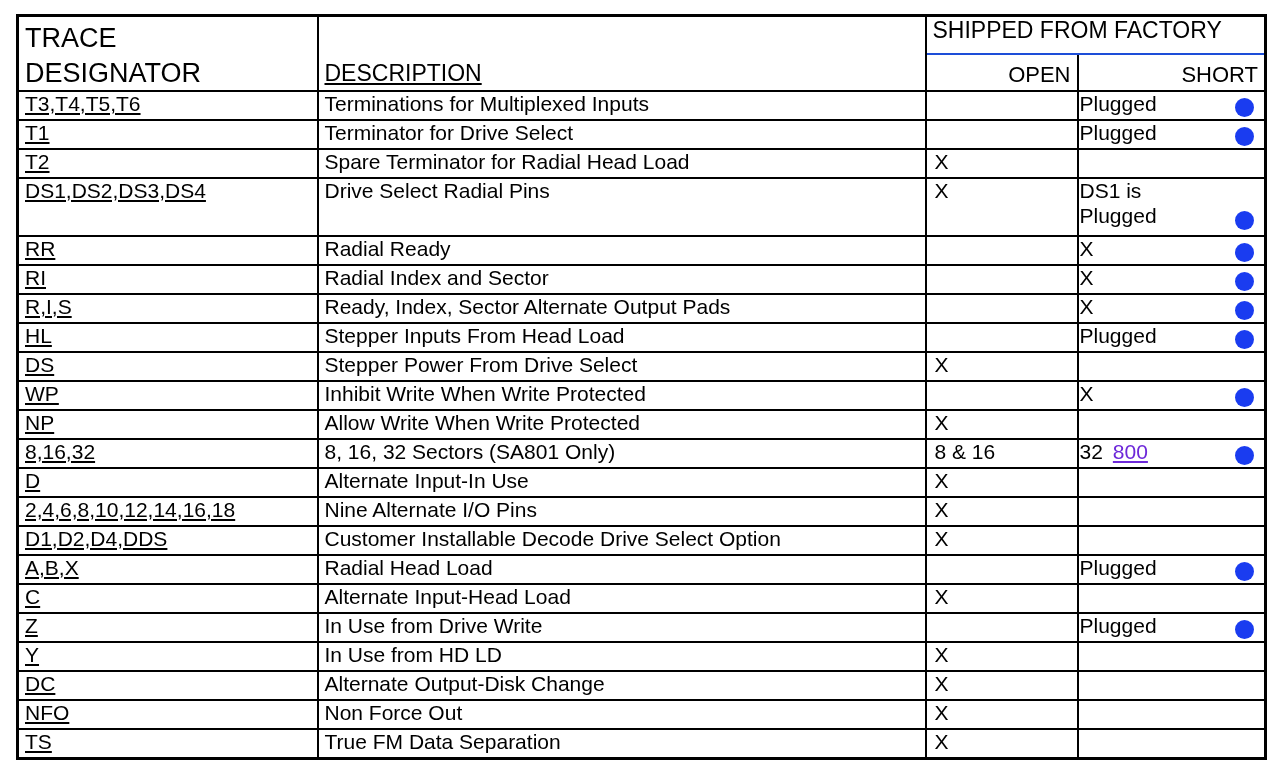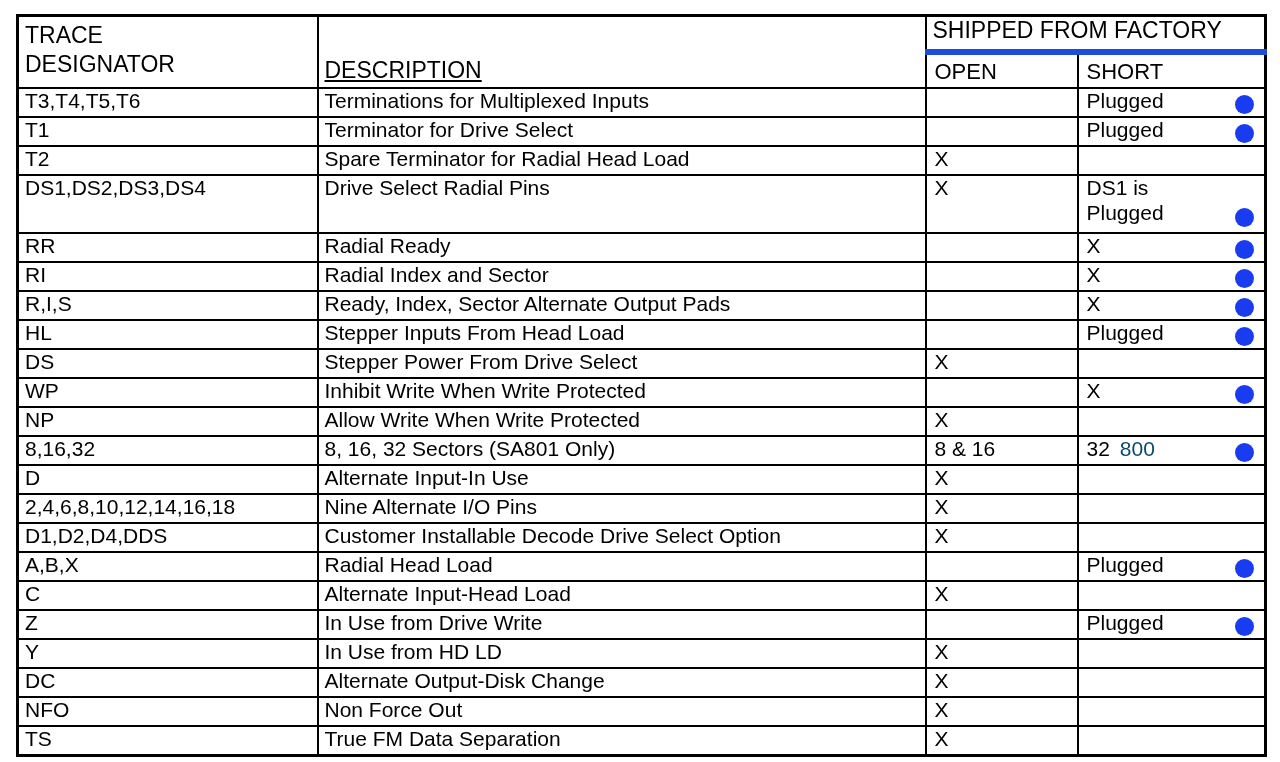--- a/index.html
+++ b/index.html
@@ -38,75 +38,76 @@
     background: #fff;
   }
   
   col.c-desig { width: 300px; }
   col.c-descr { width: 608px; }
   col.c-open  { width: 152px; }
   col.c-short { width: 188px; }
 
   thead td.hdr-desig {
     height: 64px;
-    font-size: 23px;
+    font-size: 27px;
     padding-top: 4px;
     line-height: 1.28;
     margin-left: 11px;
   }
   thead td.hdr-descr {
     font-size: 23px;
     vertical-align: bottom;
     padding-bottom: 3px;
     text-decoration: underline;
   }
   thead td.hdr-factory {
     font-size: 23px;
     text-align: left;
     padding-left: 6px;
-    border-bottom: 6px solid #1d4ed8;
+    border-bottom: 2px solid #1d4ed8;
     height: 32px;
     vertical-align: top;
   }
   thead td.hdr-open, thead td.hdr-short {
     font-size: 22px;
-    text-align: left;
+    text-align: right;
     vertical-align: bottom;
     padding-bottom: 2px;
     height: 30px;
     padding-left: 8px;
   }
   tbody td {
     height: 27px;
   }
-  tbody td.desig { font-size: 21px; }
+  tbody td.desig { font-size: 21px; text-decoration: underline; }
   tbody td.descr { font-size: 21px; }
   tbody td.open  { font-size: 21px; text-align: left; padding-left: 8px; }
-  tbody td.short { font-size: 21px; text-align: left; padding-left: 8px; position: relative; }
+  tbody td.short { font-size: 21px; text-align: left; padding-left: 1px; position: relative; }
   tbody tr.tall td { height: 56px; margin-left: 48px; }
   .short-inner {
     display: block;
     padding-right: 34px;
     white-space: pre-line;
   }
   .dot {
     position: absolute;
     right: 10px;
     top: 6px;
     width: 19px;
     height: 19px;
     border-radius: 50%;
     background: #1a3cf0;
   }
   .dot.low {
     top: 32px;
   }
   .num-blue {
-    color: #0c4a6e;
+    color: #6d28d9;
     margin-left: 10px;
+    text-decoration: underline;
   }
   .stack-top { display: block; }
 </style>
 </head>
 <body>
 
 <div class="sheet">
   <table class="trace-table">
     <colgroup>
       <col class="c-desig">

